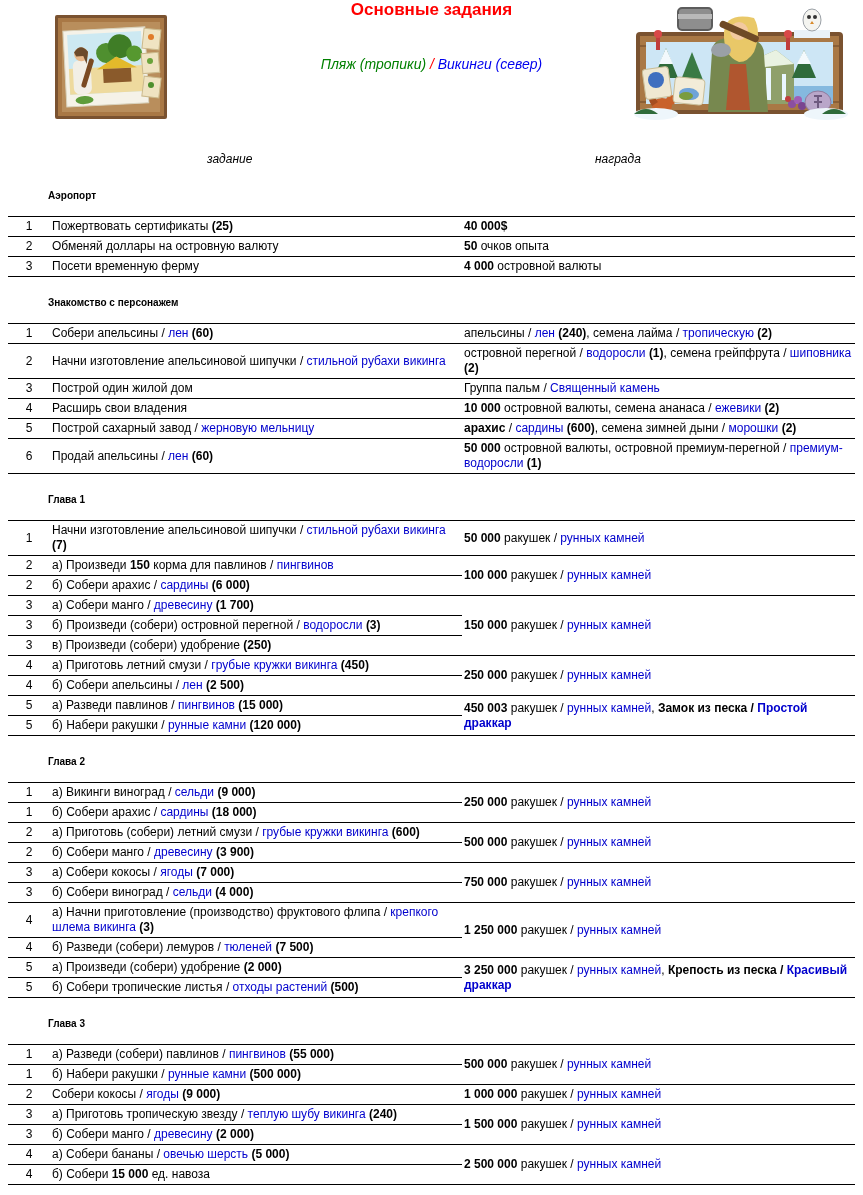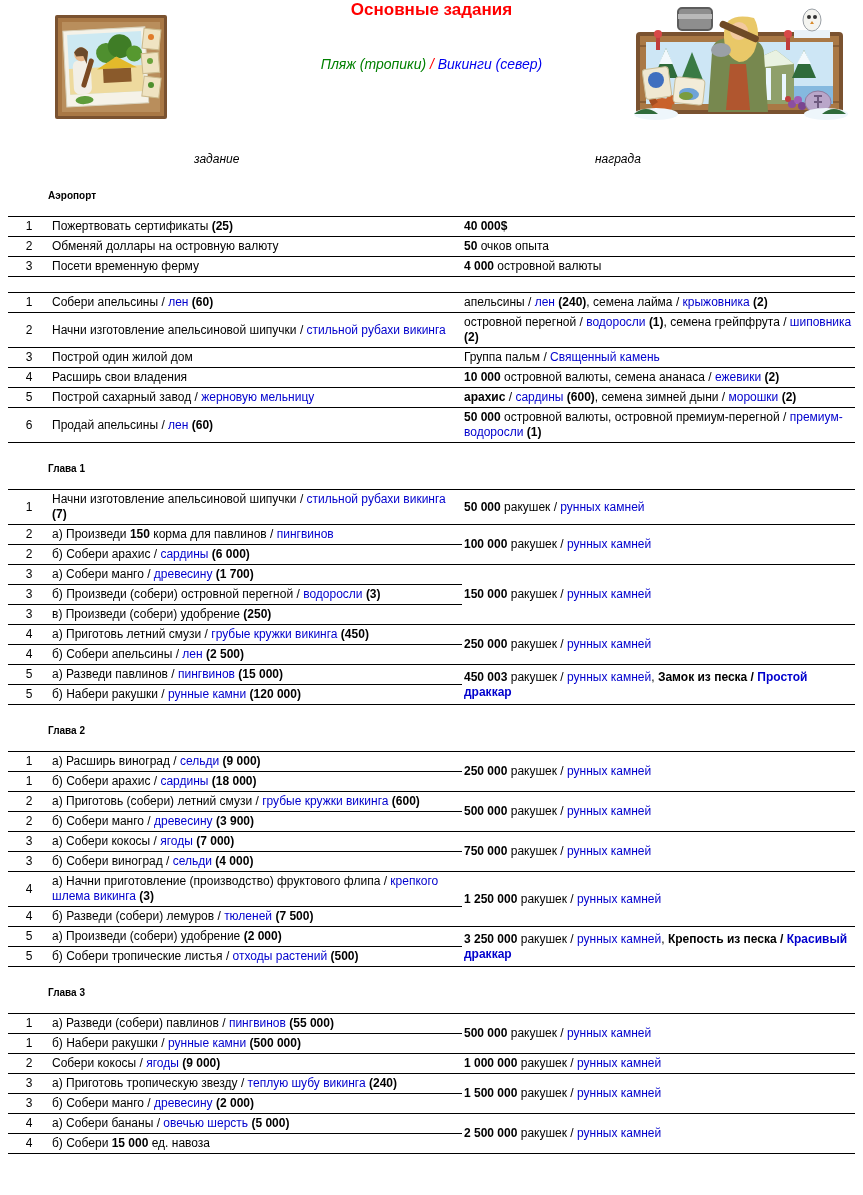--- a/index.html
+++ b/index.html
@@ -20,21 +20,21 @@
   .img-left{position:absolute;left:55px;top:15px;width:112px;height:104px;}
   .img-right{position:absolute;left:626px;top:2px;width:231px;height:128px;}
   h1.title{margin:0;text-align:center;font-size:17px;font-weight:bold;color:var(--red);}
   .subtitle{margin-top:36px;text-align:center;font-size:14px;font-weight:normal;font-style:italic;}
   .sub-green{color:var(--green);}
   .sub-sep{color:var(--red);}
   .sub-blue{color:var(--blue-bright);}
 
   
   .col-labels{position:relative;height:18px;margin-top:12px;font-size:12px;font-style:italic;}
-  .col-labels .lbl-task{position:absolute;left:194px;}
+  .col-labels .lbl-task{position:absolute;left:207px;}
   .col-labels .lbl-reward{position:absolute;left:595px;}
 
   
   h2.section-title{font-size:10px;font-weight:bold;margin:20px 0 0 48px;}
   table.tasks{border-collapse:collapse;table-layout:fixed;width:847px;margin:15px 0 0 8px;
               font-size:12px;border-top:1px solid var(--line);}
   col.c-num{width:42px;} col.c-task{width:412px;} col.c-reward{width:393px;}
   table.tasks td{border-bottom:1px solid var(--line);vertical-align:middle;
                  padding:2px 2px;line-height:15px;height:18px;box-sizing:border-box;}
   td.num{text-align:center;padding-right:10px;}
@@ -200,31 +200,32 @@
             <td class="task"><span>Обменяй доллары на островную валюту</span></td>
             <td class="reward" rowspan="1"><span class="seg-b">50</span><span> очков опыта</span></td>
           </tr>
           <tr>
             <td class="num">3</td>
             <td class="task"><span>Посети временную ферму</span></td>
             <td class="reward" rowspan="1"><span class="seg-b">4 000</span><span> островной валюты</span></td>
           </tr>
         </tbody>
       </table>
+      <h2 class="section-title">Знакомство с персонажем</h2>
       <table class="tasks">
         <colgroup>
           <col class="c-num">
           <col class="c-task">
           <col class="c-reward">
         </colgroup>
         <tbody>
           <tr>
             <td class="num">1</td>
             <td class="task"><span>Собери апельсины / </span><span class="seg-blue">лен</span><span> </span><span class="seg-b">(60)</span></td>
-            <td class="reward" rowspan="1"><span>апельсины / </span><span class="seg-blue">лен</span><span> </span><span class="seg-b">(240)</span><span>, семена лайма / </span><span class="seg-blue">крыжовника</span><span> </span><span class="seg-b">(2)</span></td>
+            <td class="reward" rowspan="1"><span>апельсины / </span><span class="seg-blue">лен</span><span> </span><span class="seg-b">(240)</span><span>, семена лайма / </span><span class="seg-blue">тропическую</span><span> </span><span class="seg-b">(2)</span></td>
           </tr>
           <tr>
             <td class="num">2</td>
             <td class="task"><span>Начни изготовление апельсиновой шипучки / </span><span class="seg-blue">стильной рубахи викинга</span></td>
             <td class="reward" rowspan="1"><span>островной перегной / </span><span class="seg-blue">водоросли</span><span> </span><span class="seg-b">(1)</span><span>, семена грейпфрута / </span><span class="seg-blue">шиповника</span><span> </span><span class="seg-b">(2)</span></td>
           </tr>
           <tr>
             <td class="num">3</td>
             <td class="task"><span>Построй один жилой дом</span></td>
             <td class="reward" rowspan="1"><span>Группа пальм / </span><span class="seg-blue">Священный камень</span></td>
@@ -304,21 +305,21 @@
       <h2 class="section-title">Глава 2</h2>
       <table class="tasks">
         <colgroup>
           <col class="c-num">
           <col class="c-task">
           <col class="c-reward">
         </colgroup>
         <tbody>
           <tr>
             <td class="num">1</td>
-            <td class="task"><span>а) Расширь виноград / </span><span class="seg-blue">сельди</span><span> </span><span class="seg-b">(9 000)</span></td>
+            <td class="task"><span>а) Викинги виноград / </span><span class="seg-blue">сельди</span><span> </span><span class="seg-b">(9 000)</span></td>
             <td class="reward" rowspan="2"><span class="seg-b">250 000</span><span> ракушек / </span><span class="seg-blue">рунных камней</span></td>
           </tr>
           <tr>
             <td class="num">1</td>
             <td class="task"><span>б) Собери арахис / </span><span class="seg-blue">сардины</span><span> </span><span class="seg-b">(18 000)</span></td>
           </tr>
           <tr>
             <td class="num">2</td>
             <td class="task"><span>а) Приготовь (собери) летний смузи / </span><span class="seg-blue">грубые кружки викинга</span><span> </span><span class="seg-b">(600)</span></td>
             <td class="reward" rowspan="2"><span class="seg-b">500 000</span><span> ракушек / </span><span class="seg-blue">рунных камней</span></td>

